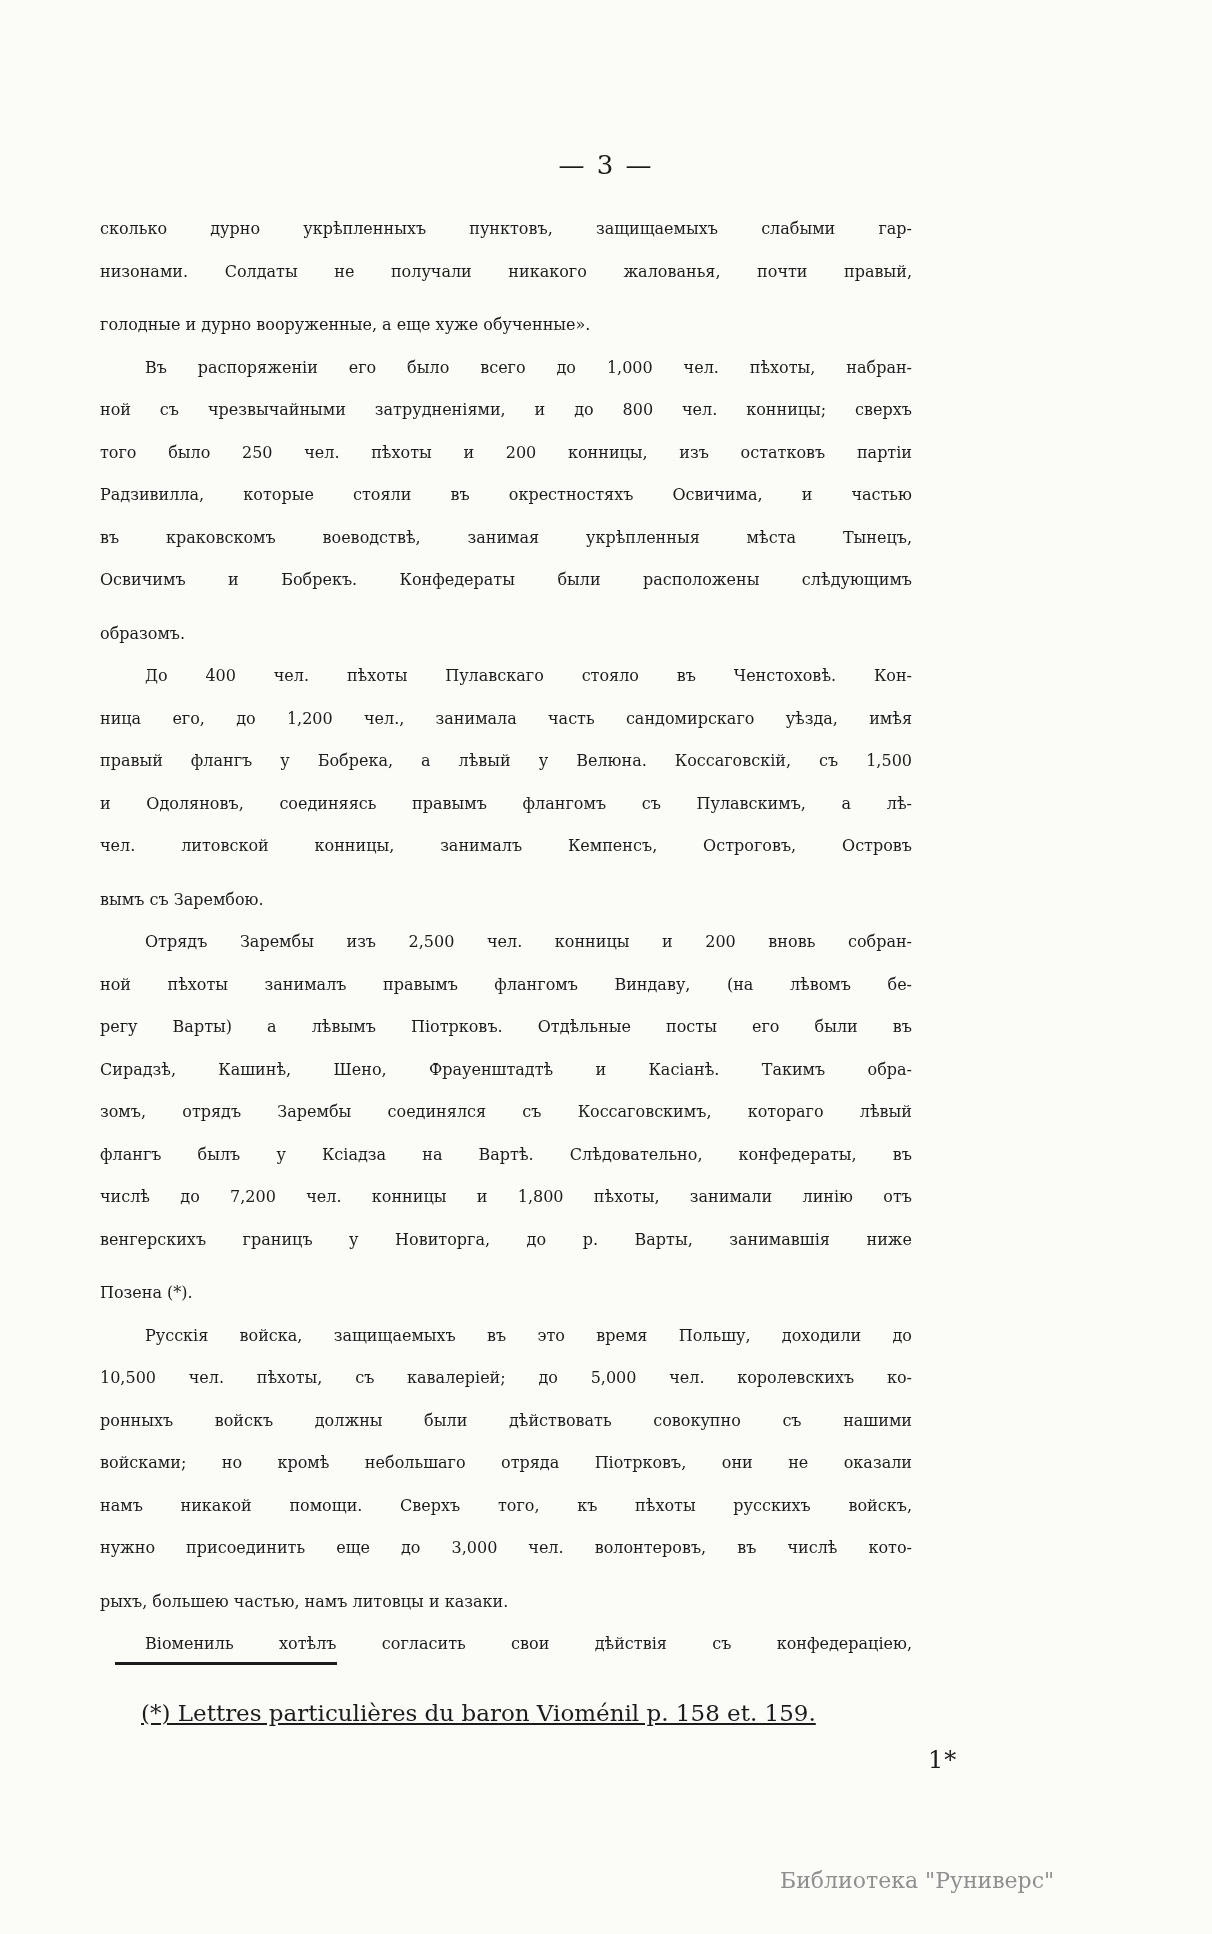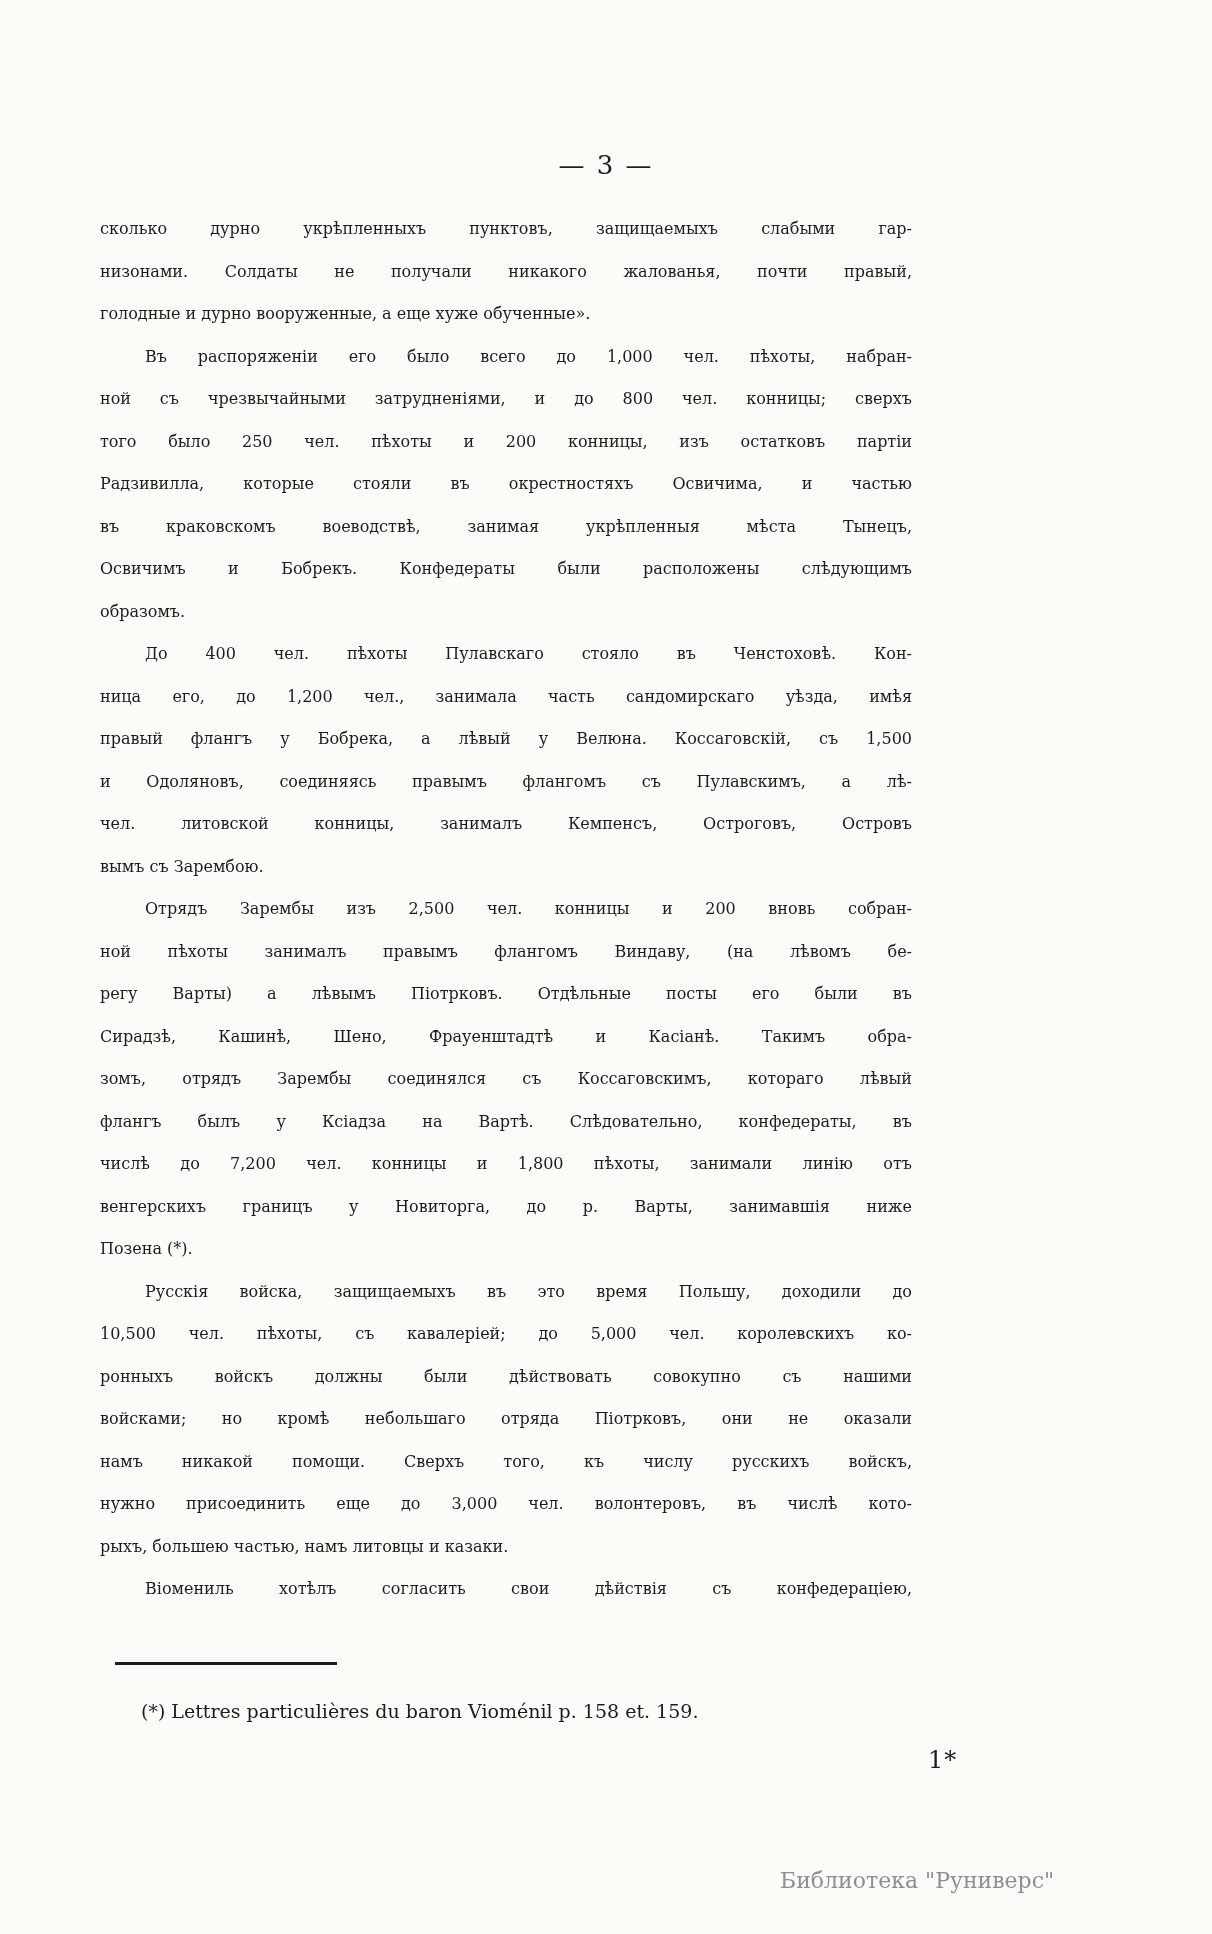--- a/index.html
+++ b/index.html
@@ -26,35 +26,37 @@
   }
   .ln{
     text-align:justify;
     text-align-last:justify;
     height:42.5px;
     white-space:normal;
   }
   .ln.last{
     text-align:right;
     text-align-last:left;
+    margin-top:11px;
   }
   .ln.ind{
     text-indent:45px;
   }
   .footnote-rule{
     position:absolute;
     top:1662px;left:115px;
     width:222px;height:3px;
     background:#1c1c1c;
   }
   .footnote{
     position:absolute;
     top:1700px;left:141px;
     width:800px;
-    font-size:19px;
+    font-size:23px;
+    text-decoration:underline;
   }
   .signature{
     position:absolute;
     top:1746px;left:928px;
     font-size:24px;
     letter-spacing:1px;
   }
   .watermark{
     position:absolute;
     top:1868px;left:780px;
@@ -92,21 +94,21 @@
     <div class="ln">Сирадзѣ, Кашинѣ, Шено, Фрауенштадтѣ и Касіанѣ. Такимъ обра-</div>
     <div class="ln">зомъ, отрядъ Зарембы соединялся съ Коссаговскимъ, котораго лѣвый</div>
     <div class="ln">флангъ былъ у Ксіадза на Вартѣ. Слѣдовательно, конфедераты, въ</div>
     <div class="ln">числѣ до 7,200 чел. конницы и 1,800 пѣхоты, занимали линію отъ</div>
     <div class="ln">венгерскихъ границъ у Новиторга, до р. Варты, занимавшія ниже</div>
     <div class="ln last">Позена (*).</div>
     <div class="ln ind">Русскія войска, защищаемыхъ въ это время Польшу, доходили до</div>
     <div class="ln">10,500 чел. пѣхоты, съ кавалеріей; до 5,000 чел. королевскихъ ко-</div>
     <div class="ln">ронныхъ войскъ должны были дѣйствовать совокупно съ нашими</div>
     <div class="ln">войсками; но кромѣ небольшаго отряда Піотрковъ, они не оказали</div>
-    <div class="ln">намъ никакой помощи. Сверхъ того, къ числу русскихъ войскъ,</div>
+    <div class="ln">намъ никакой помощи. Сверхъ того, къ пѣхоты русскихъ войскъ,</div>
     <div class="ln">нужно присоединить еще до 3,000 чел. волонтеровъ, въ числѣ кото-</div>
     <div class="ln last">рыхъ, большею частью, намъ литовцы и казаки.</div>
     <div class="ln ind">Віомениль хотѣлъ согласить свои дѣйствія съ конфедераціею,</div>
   </div>
 
   <div class="footnote-rule"></div>
 
   <div class="footnote">(*) Lettres particulières du baron Vioménil p. 158 et. 159.</div>
 
   <div class="signature">1*</div>

